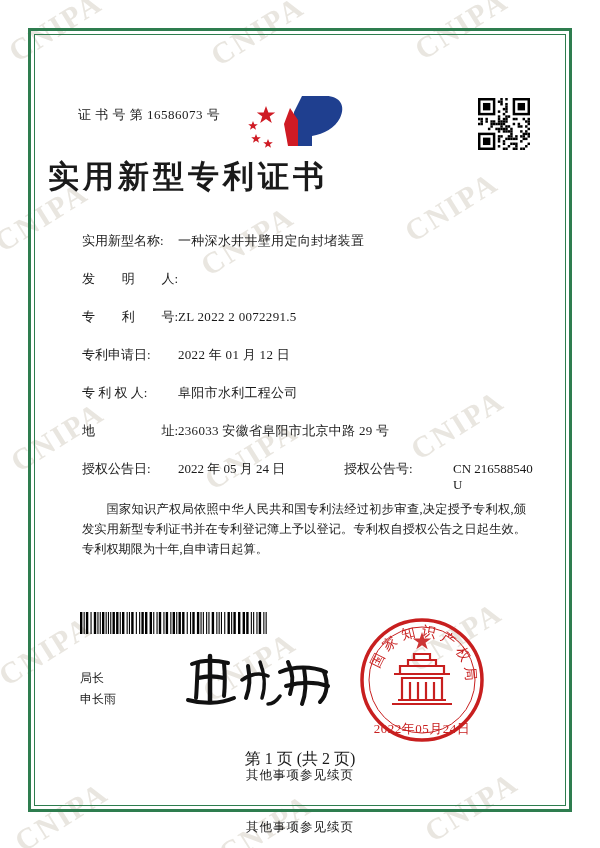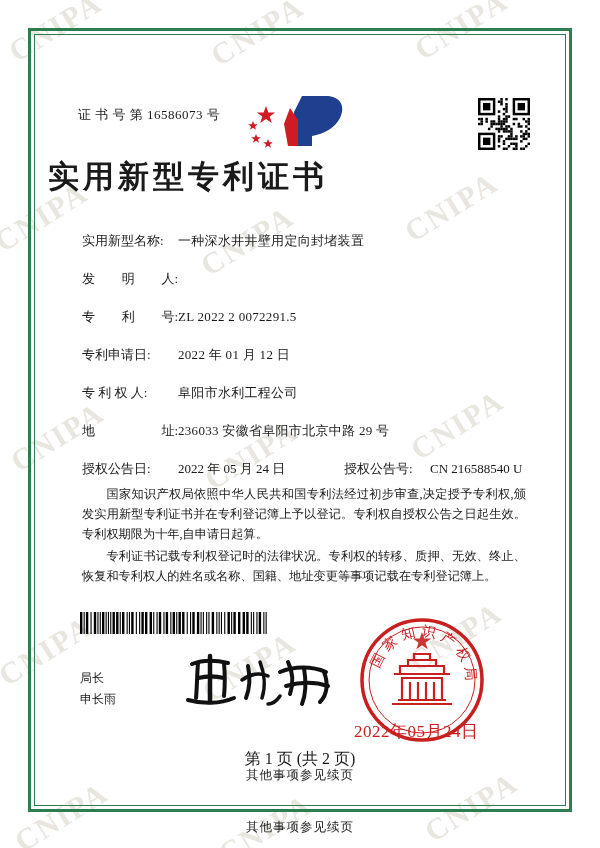--- a/index.html
+++ b/index.html
@@ -141,20 +141,21 @@
   .field-row2 .col-a {
     display: flex;
     align-items: flex-start;
     width: 262px;
     flex: none;
   }
   .field-row2 .col-b {
     display: flex;
     align-items: baseline;
     flex: 1;
+    gap: 23px;
   }
   .field-row2 .lab {
     width: 96px;
     flex: none;
     white-space: nowrap;
   }
   .field-row2 .lab-b {
     width: 86px;
     flex: none;
     white-space: nowrap;
@@ -209,21 +210,22 @@
     right: 66px;
     top: 4px;
     width: 128px;
     height: 128px;
   }
   .seal-date {
     position: absolute;
     right: 62px;
     top: 108px;
     width: 136px;
-    font-size: 17px;
+    text-align: center;
+    font-size: 13px;
     color: #c81f1f;
     letter-spacing: 0.5px;
   }
   .page-no {
     position: absolute;
     left: 0;
     right: 0;
     bottom: 22px;
     text-align: center;
     font-size: 16px;
@@ -465,21 +467,20 @@
         <div class="col-b">
           <div class="lab-b">授权公告号:</div>
           <div>CN 216588540 U</div>
         </div>
       </div>
 
     </div>
 
     <div class="paras">
       <div class="para">国家知识产权局依照中华人民共和国专利法经过初步审查,决定授予专利权,颁发实用新型专利证书并在专利登记簿上予以登记。专利权自授权公告之日起生效。专利权期限为十年,自申请日起算。</div>
-      <div class="para">专利证书记载专利权登记时的法律状况。专利权的转移、质押、无效、终止、恢复和专利权人的姓名或名称、国籍、地址变更等事项记载在专利登记簿上。</div>
     </div>
 
     <div class="footer">
 
       <div class="barcode">
         <svg viewBox="0 0 190 22" width="190" height="22" id="barcode-svg">
             <rect x="0" y="0" width="2.4" height="22" fill="#000"></rect>
             <rect x="3.5999999999999996" y="0" width="1.1" height="22" fill="#000"></rect>
             <rect x="5.8999999999999995" y="0" width="2.4" height="22" fill="#000"></rect>
             <rect x="10.5" y="0" width="1.1" height="22" fill="#000"></rect>

